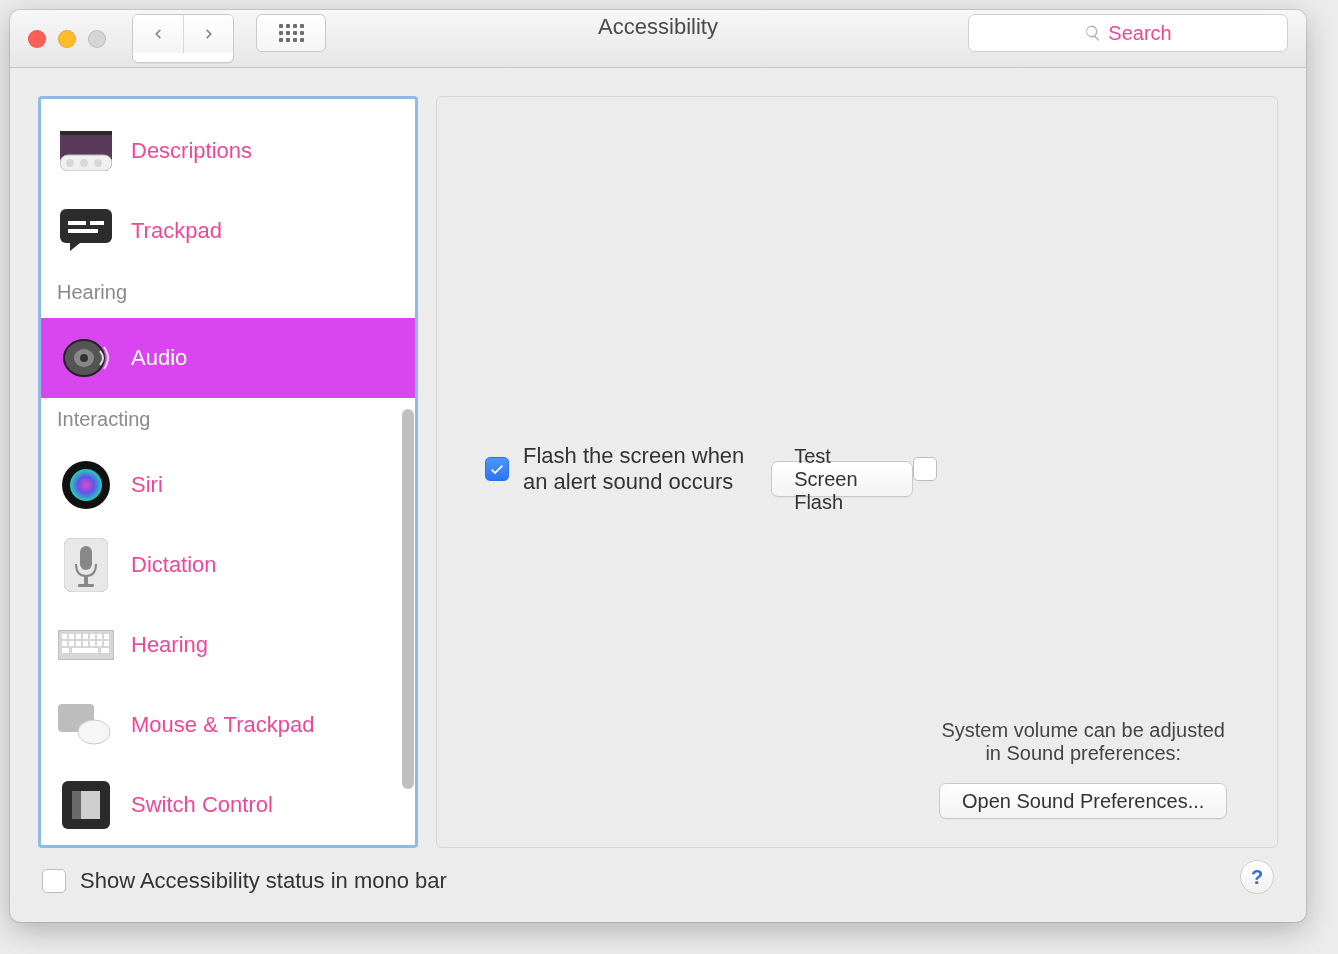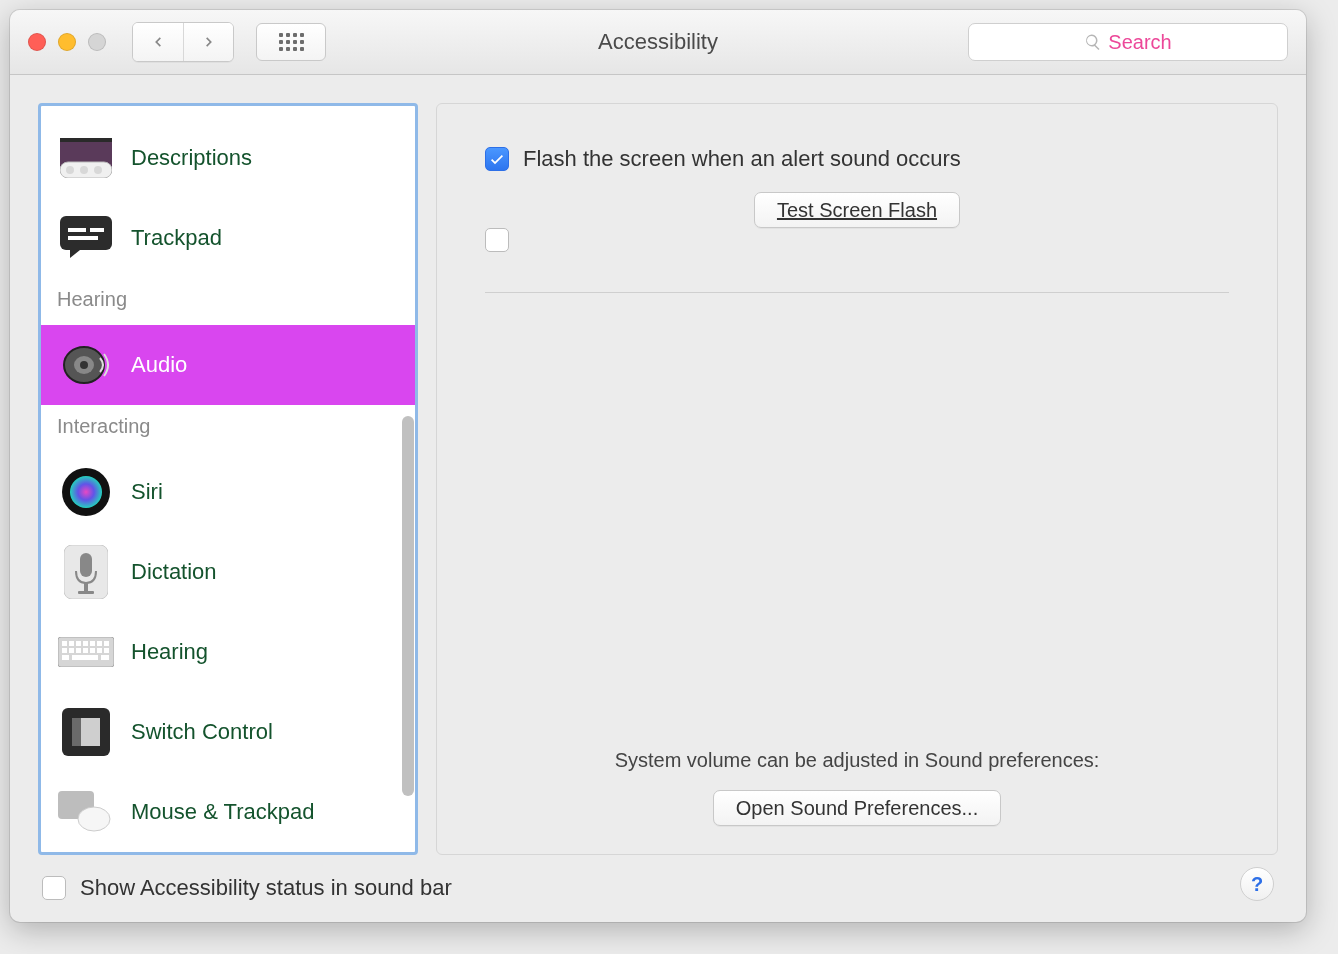--- a/index.html
+++ b/index.html
@@ -20,22 +20,21 @@
     overflow: hidden;
     display: flex;
     flex-direction: column;
   }
   
   .titlebar {
     height: 92px;
     background: linear-gradient(#f7f7f7, #e6e6e6);
     border-bottom: 1px solid #c6c6c6;
     display: flex;
-    align-items: center;
-    padding: 12px 18px;
+    padding: 4px 18px;
     position: relative;
   }
   .traffic-lights { display: flex; gap: 12px; align-items: center; }
   .traffic-light {
     width: 18px; height: 18px; border-radius: 50%;
     border: 1px solid rgba(0,0,0,0.12);
   }
   .tl-close { background: #ff5f57; }
   .tl-min { background: #ffbd2e; }
   .tl-zoom { background: #d5d5d5; }
@@ -123,21 +122,21 @@
   .sidebar-items {
     padding-top: 12px;
   }
   .sidebar-item {
     display: flex;
     align-items: center;
     gap: 16px;
     padding: 8px 16px;
     height: 80px;
     font-size: 22px;
-    color: #14532d;
+    color: #ec4899;
   }
   .sidebar-item.selected {
     background: #d946ef;
     color: #fff;
   }
   .sidebar-item.selected .item-label { color: #fff; }
   .sidebar-group {
     padding: 10px 16px 14px;
     font-size: 20px;
     color: #8a8a8a;
@@ -164,21 +163,21 @@
     margin: 0 auto;
   }
   
   .detail {
     flex: 1;
     border: 1px solid #d6d6d6;
     border-radius: 6px;
     background: #ececec;
     padding: 42px 48px 28px;
     display: flex;
-    flex-direction: column;
+    flex-direction: row;
     position: relative;
   }
   .checkbox-row {
     display: flex;
     align-items: center;
     gap: 14px;
     font-size: 22px;
     color: #333;
     margin-bottom: 20px;
   }
@@ -405,58 +404,58 @@
                       <rect x="14" y="18" width="26" height="5"></rect>
                       <rect x="43" y="18" width="8" height="5"></rect>
                   </g>
                 </svg>
               </div>
               <span class="item-label">Hearing</span>
             </div>
 
             <div class="sidebar-item">
               <div class="item-icon">
+                <svg width="56" height="42" viewBox="0 0 56 42">
+                  <rect x="0" y="0" width="36" height="28" rx="4" fill="#bdbdbd"></rect>
+                  <ellipse cx="36" cy="28" rx="16" ry="12" fill="#f6f6f6" stroke="#ccc"></ellipse>
+                </svg>
+              </div>
+              <span class="item-label">Mouse &amp; Trackpad</span>
+            </div>
+
+            <div class="sidebar-item">
+              <div class="item-icon">
                 <svg width="48" height="48" viewBox="0 0 48 48">
                   <rect x="0" y="0" width="48" height="48" rx="6" fill="#2a2a2a"></rect>
                   <rect x="10" y="10" width="28" height="28" fill="#cfcfcf"></rect>
                   <rect x="10" y="10" width="9" height="28" fill="#6a6a6a"></rect>
                 </svg>
               </div>
               <span class="item-label">Switch Control</span>
-            </div>
-
-            <div class="sidebar-item">
-              <div class="item-icon">
-                <svg width="56" height="42" viewBox="0 0 56 42">
-                  <rect x="0" y="0" width="36" height="28" rx="4" fill="#bdbdbd"></rect>
-                  <ellipse cx="36" cy="28" rx="16" ry="12" fill="#f6f6f6" stroke="#ccc"></ellipse>
-                </svg>
-              </div>
-              <span class="item-label">Mouse &amp; Trackpad</span>
             </div>
 
           </div>
           <div class="scrollbar-track">
             <div class="scrollbar-thumb"></div>
           </div>
         </div>
       </div>
 
       <div class="detail">
 
         <div class="checkbox-row">
           <div class="checkbox checked">
             <svg viewBox="0 0 24 24">
                 <path d="M9 16.2l-4.2-4.2L3 13.8 9 19.8 21 7.8l-1.8-1.8z"></path>
               </svg>
           </div>
           <span>Flash the screen when an alert sound occurs</span>
         </div>
 
-        <div class="btn centered" style="text-decoration:underline;">
+        <div class="btn centered" style="">
           <span>Test Screen Flash</span>
         </div>
 
         <div class="checkbox-row">
           <div class="checkbox"></div>
         </div>
 
         <div class="divider"></div>
 
         <div class="detail-bottom">
@@ -464,20 +463,20 @@
           <div class="btn">
             <span>Open Sound Preferences...</span>
           </div>
         </div>
 
       </div>
     </div>
 
     <div class="bottom-row">
       <div class="checkbox"></div>
-      <span>Show Accessibility status in sound bar</span>
+      <span>Show Accessibility status in mono bar</span>
       <div class="help-btn">
         <span>?</span>
       </div>
     </div>
 
   </div>
 </div>
 
 </body></html>

